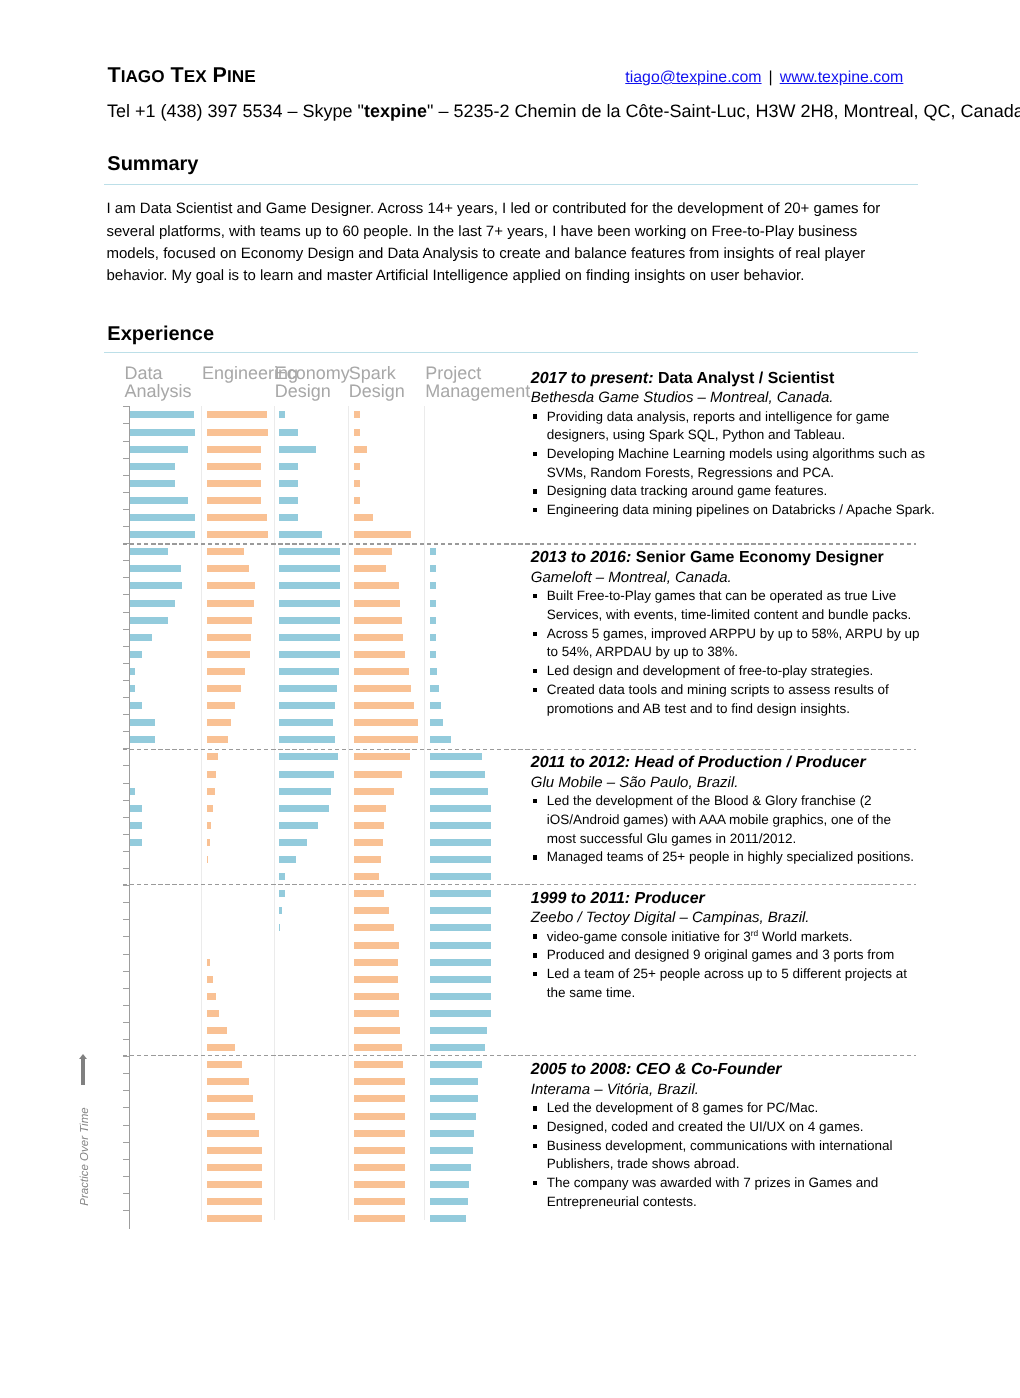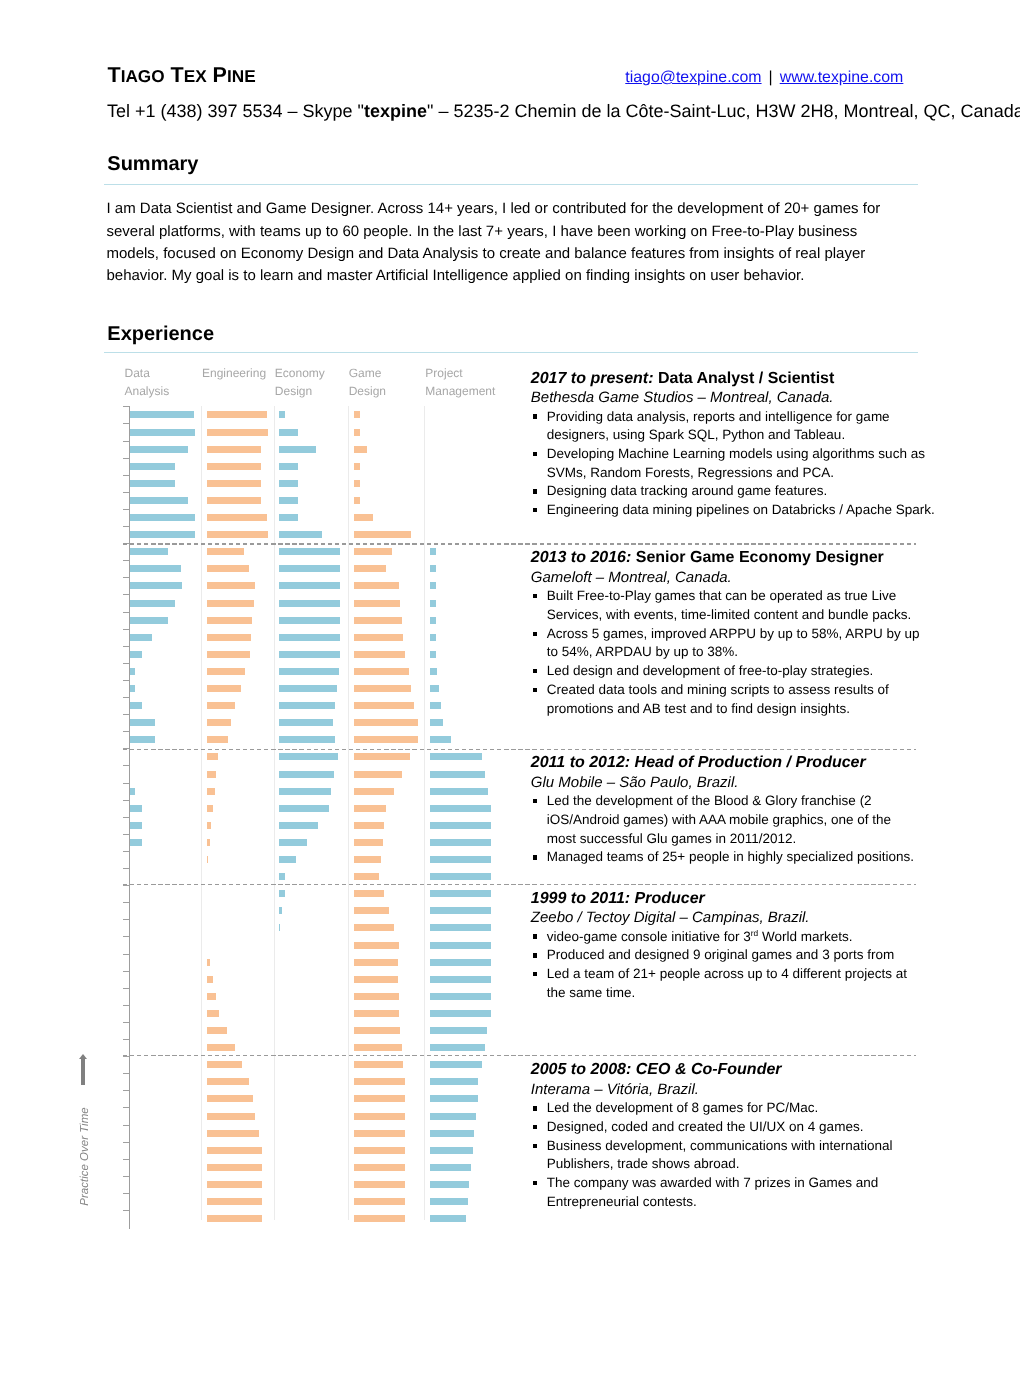--- a/index.html
+++ b/index.html
@@ -26,21 +26,21 @@
             line-height:1;white-space:nowrap;}
   .sec-h .rule{position:absolute;left:0;width:813.5px;height:1.1px;background:#bcdfe8;}
 
   
   .summary-txt{position:absolute;left:106.5px;top:198.4px;font-size:15px;}
   .sline{display:block;height:22.2px;line-height:22.2px;white-space:nowrap;}
 
   
   .chart{position:absolute;left:104px;top:406.4px;}
   .col-heads{position:absolute;left:104px;top:363.5px;width:430px;height:40px;}
-  .col-heads span{position:absolute;top:0;font-size:12px;color:#a8a8a8;line-height:18.5px;}
+  .col-heads span{position:absolute;top:0;font-size:18px;color:#a8a8a8;line-height:18.5px;}
   .plot{position:relative;}
   .yaxis{position:absolute;width:1px;background:#9d9d9d;}
   .tick{position:absolute;width:5.6px;height:1px;background:#a0a0a0;left:19px;}
   .divider{position:absolute;top:0;width:1.1px;background:#ebebeb;}
   .bar{position:absolute;height:7px;display:block;}
   .sep{position:absolute;left:122.7px;width:793.5px;height:1.3px;
        background:repeating-linear-gradient(to right,
          #9a9a9a 0px,#9a9a9a 4.3px,rgba(0,0,0,0) 4.3px,rgba(0,0,0,0) 7.06px);}
 
   
@@ -87,21 +87,21 @@
 
   <div class="sec-h" style="top:323.7px">
     <div class="t">Experience</div>
     <div class="rule" style="top:28.6px"></div>
   </div>
 
   <div class="col-heads">
       <span style="left:20.5px;width:40px">Data Analysis</span>
       <span style="left:98.0px;width:70px">Engineering</span>
       <span style="left:170.8px;width:50px">Economy Design</span>
-      <span style="left:244.7px;width:40px">Game Design</span>
+      <span style="left:244.7px;width:40px">Spark Design</span>
       <span style="left:321.3px;width:76px">Project Management</span>
     </div>
 
   <div class="chart">
     <div class="plot">
       <div class="yaxis" style="left:24.6px;top:-0.4px;height:822.8px"></div>
       <div>
           <div class="tick" style="top:0.0px"></div>
           <div class="tick" style="top:17.1px"></div>
           <div class="tick" style="top:34.2px"></div>
@@ -433,21 +433,21 @@
           <li>
             <span class="bp"></span>
             <span class="bline">video-game console initiative for 3<sup>rd</sup> World markets.</span>
           </li>
           <li>
             <span class="bp"></span>
             <span class="bline">Produced and designed 9 original games and 3 ports from</span>
           </li>
           <li>
             <span class="bp"></span>
-            <span class="bline">Led a team of 21+ people across up to 4 different projects at</span>
+            <span class="bline">Led a team of 25+ people across up to 5 different projects at</span>
             <span class="bline">the same time.</span>
           </li>
         </ul>
       </div>
       <div class="job" style="top:1060.3px">
         <h3 class="ital"><em class="per">2005 to 2008:</em> <span>CEO &amp; Co-Founder</span></h3>
         <div class="co">Interama –  Vitória, Brazil.</div>
         <ul>
           <li>
             <span class="bp"></span>

